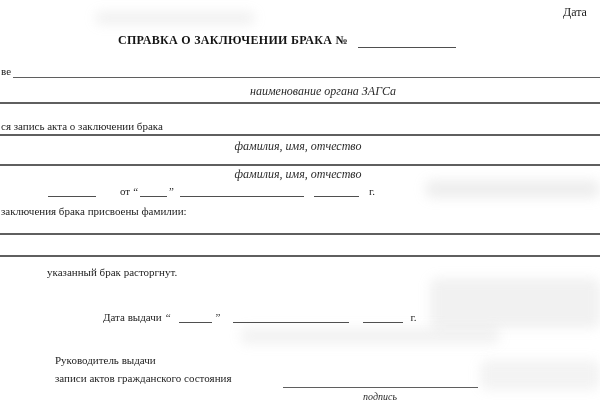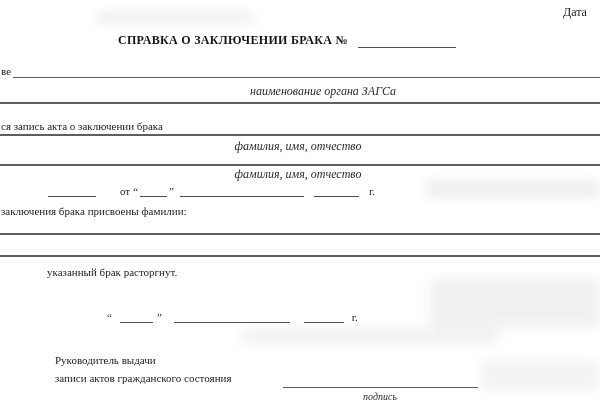--- a/index.html
+++ b/index.html
@@ -63,20 +63,21 @@
   </div>
 
   <div class="abs frag" style="left:1px;top:205px;">заключения брака присвоены фамилии:</div>
 
   <div class="hline" style="left:0;width:600px;top:233px;"></div>
   <div class="hline" style="left:0;width:600px;top:255px;"></div>
 
   <div class="abs frag" style="left:7px;top:266px;margin-left:40px;">указанный брак расторгнут.</div>
 
   <div class="flexrow" style="left:55px;top:307px;height:16px;">
+    <span class="frag">Дата выдачи</span>
     <span class="frag" style="margin-left:4px;">“</span>
     <span class="blank" style="width:33px;margin-left:8px;"></span>
     <span class="frag" style="margin-left:4px;">”</span>
     <span class="blank" style="width:116px;margin-left:12px;"></span>
     <span class="blank" style="width:40px;margin-left:14px;"></span>
     <span class="frag" style="margin-left:8px;">г.</span>
   </div>
 
   <div class="abs frag" style="left:55px;top:354px;">Руководитель выдачи</div>
   <div class="abs frag" style="left:55px;top:372px;">записи актов гражданского состояния</div>

